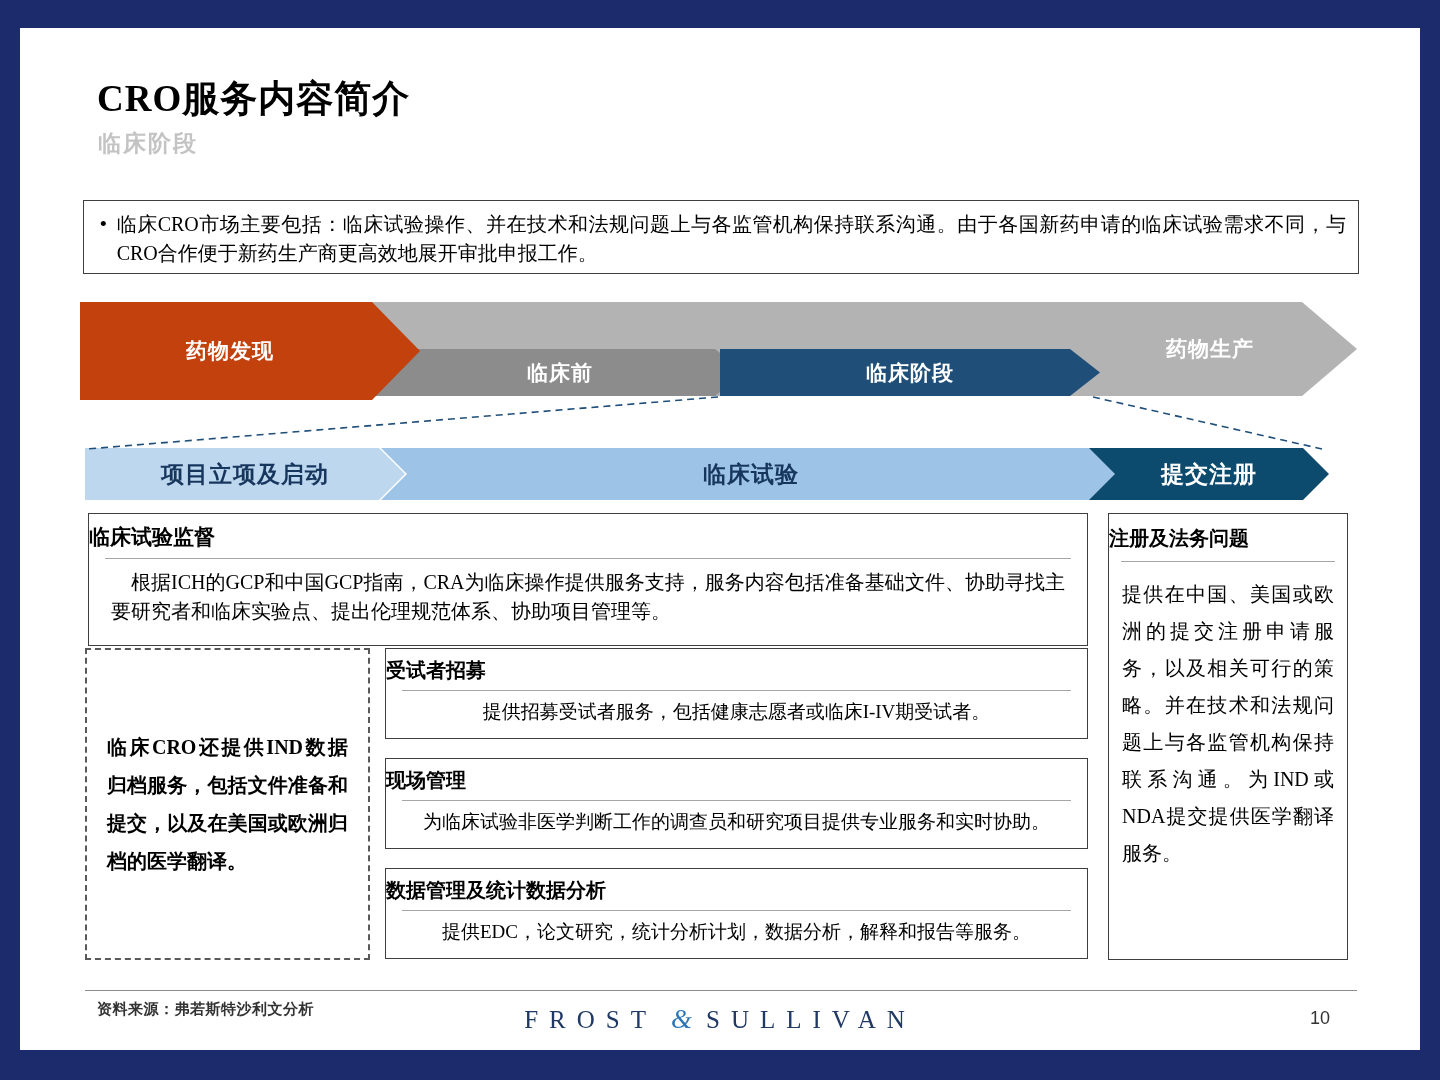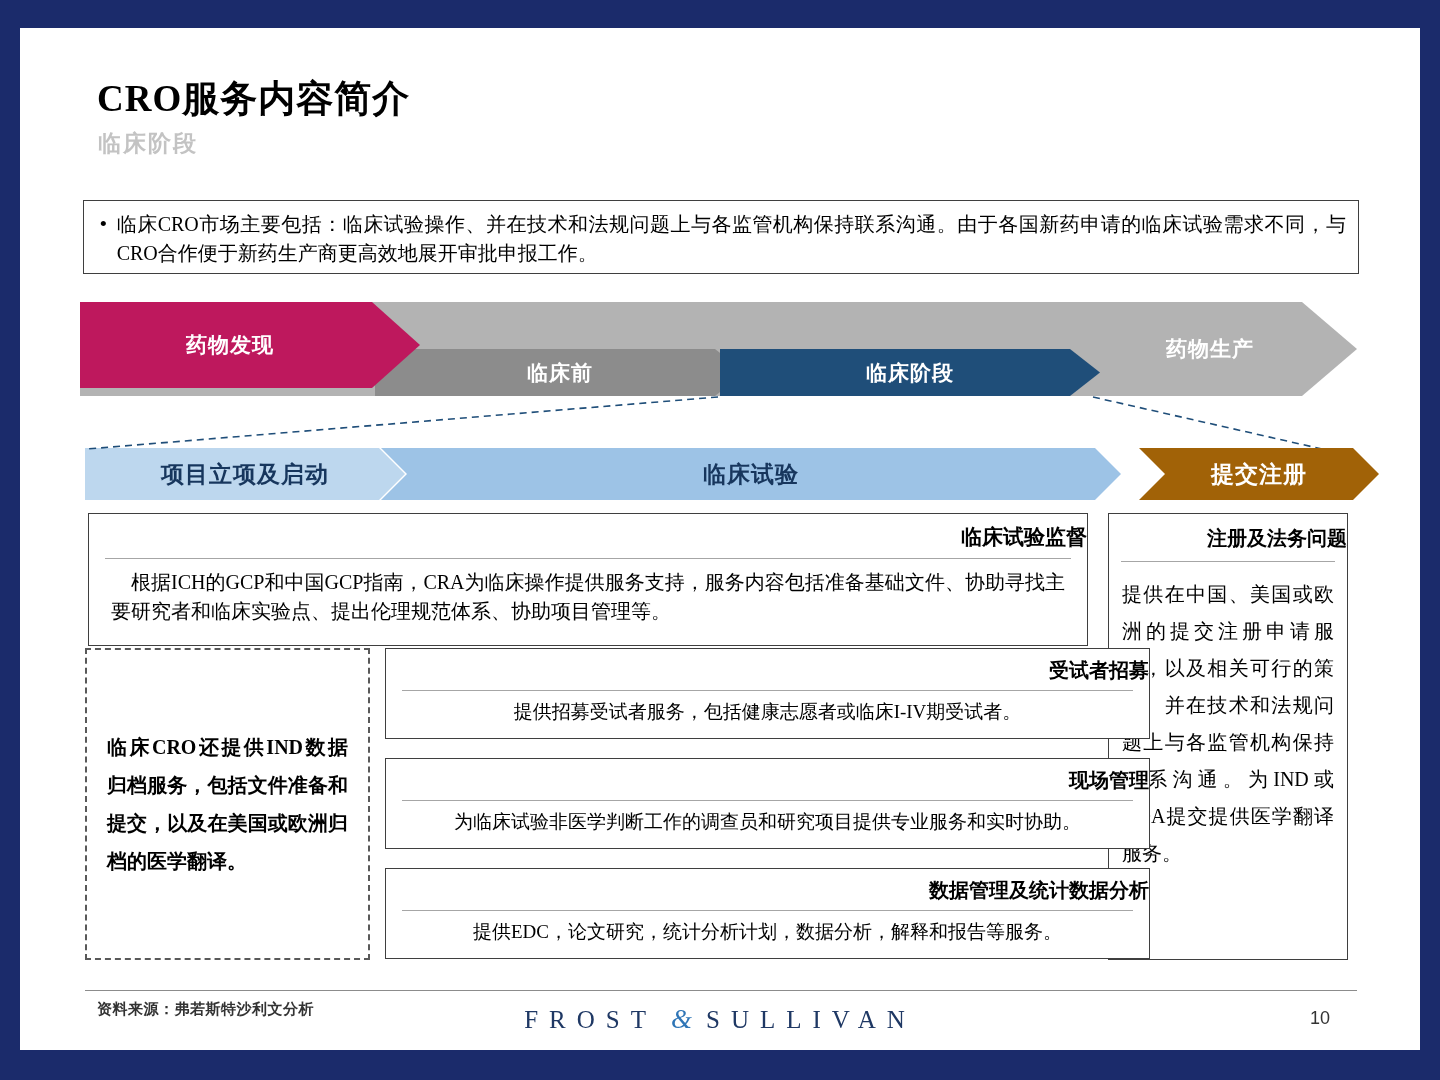--- a/index.html
+++ b/index.html
@@ -38,21 +38,21 @@
   }
 
   
   .row1{left:60px;top:274px;width:1277px;height:94px;}
   .bg-arrow{
     left:0;top:0;width:100%;height:94px;background:#b3b3b3;
     clip-path:polygon(0 0, calc(100% - 55px) 0, 100% 50%, calc(100% - 55px) 100%, 0 100%);
     z-index:0;
   }
   .stage1{
-    left:0;top:0;width:340px;height:86px;background:#be185d;z-index:2;
+    left:0;top:0;width:340px;height:98px;background:#c2410c;z-index:2;
     clip-path:polygon(0 0, calc(100% - 48px) 0, 100% 50%, calc(100% - 48px) 100%, 0 100%);
     display:flex;align-items:center;justify-content:center;padding-right:40px;box-sizing:border-box;
   }
   .stage2{
     left:295px;top:47px;width:370px;height:47px;background:#8c8c8c;z-index:1;
     clip-path:polygon(0 0, calc(100% - 30px) 0, 100% 50%, calc(100% - 30px) 100%, 0 100%);
     display:flex;align-items:center;justify-content:center;box-sizing:border-box;
   }
   .stage3{
     left:640px;top:47px;width:380px;height:47px;background:#1f4e79;z-index:1;
@@ -73,30 +73,30 @@
   .phase{display:flex;align-items:center;justify-content:center;box-sizing:border-box;height:52px;top:0;}
   .phase1{
     left:0;width:320px;background:#bdd7ee;z-index:1;
     clip-path:polygon(0 0, calc(100% - 26px) 0, 100% 50%, calc(100% - 26px) 100%, 0 100%);
   }
   .phase2{
     left:296px;width:740px;background:#9dc3e6;z-index:2;
     clip-path:polygon(0 0, calc(100% - 26px) 0, 100% 50%, calc(100% - 26px) 100%, 0 100%, 26px 50%);
   }
   .phase3{
-    left:1054px;width:240px;background:#a16207;z-index:3;
+    left:1004px;width:240px;background:#0c4a6e;z-index:3;
     clip-path:polygon(0 0, calc(100% - 26px) 0, 100% 50%, calc(100% - 26px) 100%, 0 100%, 26px 50%);
   }
   .phase-text-dark{color:#17365d;font-weight:bold;font-size:23px;letter-spacing:1px;}
   .phase-text-light{color:#ffffff;font-weight:bold;font-size:23px;letter-spacing:1px;}
 
   
   .cbox{border:1.5px solid #3f3f3f;box-sizing:border-box;background:#fff;}
   .cbox-title{
-    text-align:right;font-weight:bold;font-size:21px;color:#000;
+    text-align:left;font-weight:bold;font-size:21px;color:#000;
     font-family:Liberation Mono, monospace;
   }
   .cbox-rule{height:1px;background:#a6a6a6;}
   .cbox-body{
     font-family:"Liberation Serif","DejaVu Serif",serif;
     font-size:20px;color:#000;
   }
 
   .supervision{left:68px;top:485px;width:1000px;height:133px;}
   .supervision .cbox-title{margin-top:9px;}
@@ -107,21 +107,21 @@
   .regbox .cbox-title{margin-top:11px;font-size:20px;}
   .regbox .cbox-rule{margin:9px 12px 14px 12px;}
   .regbox .cbox-body{padding:0 13px;line-height:37px;text-align:justify;}
 
   .indbox{
     left:65px;top:620px;width:285px;height:312px;box-sizing:border-box;
     border:2px dashed #595959;display:flex;align-items:center;font-weight:bold;
   }
   .indbox .cbox-body{padding:0 20px;line-height:38px;text-align:justify;}
 
-  .midbox{left:365px;width:765px;height:91px;}
+  .midbox{left:365px;width:703px;height:91px;}
   .midbox .cbox-title{margin-top:8px;font-size:20px;}
   .midbox .cbox-rule{margin:6px 16px 9px 16px;}
   .midbox .cbox-body{text-align:center;font-size:19px;line-height:24px;padding:0 14px;}
   .midbox-a{top:620px;}
   .midbox-b{top:730px;}
   .midbox-c{top:840px;}
 
   
   .footer-rule{left:65px;top:962px;width:1272px;height:1px;background:#8c8c8c;}
   .source{left:77px;top:972px;font-size:15px;color:#333;font-weight:bold;letter-spacing:0.5px;}

